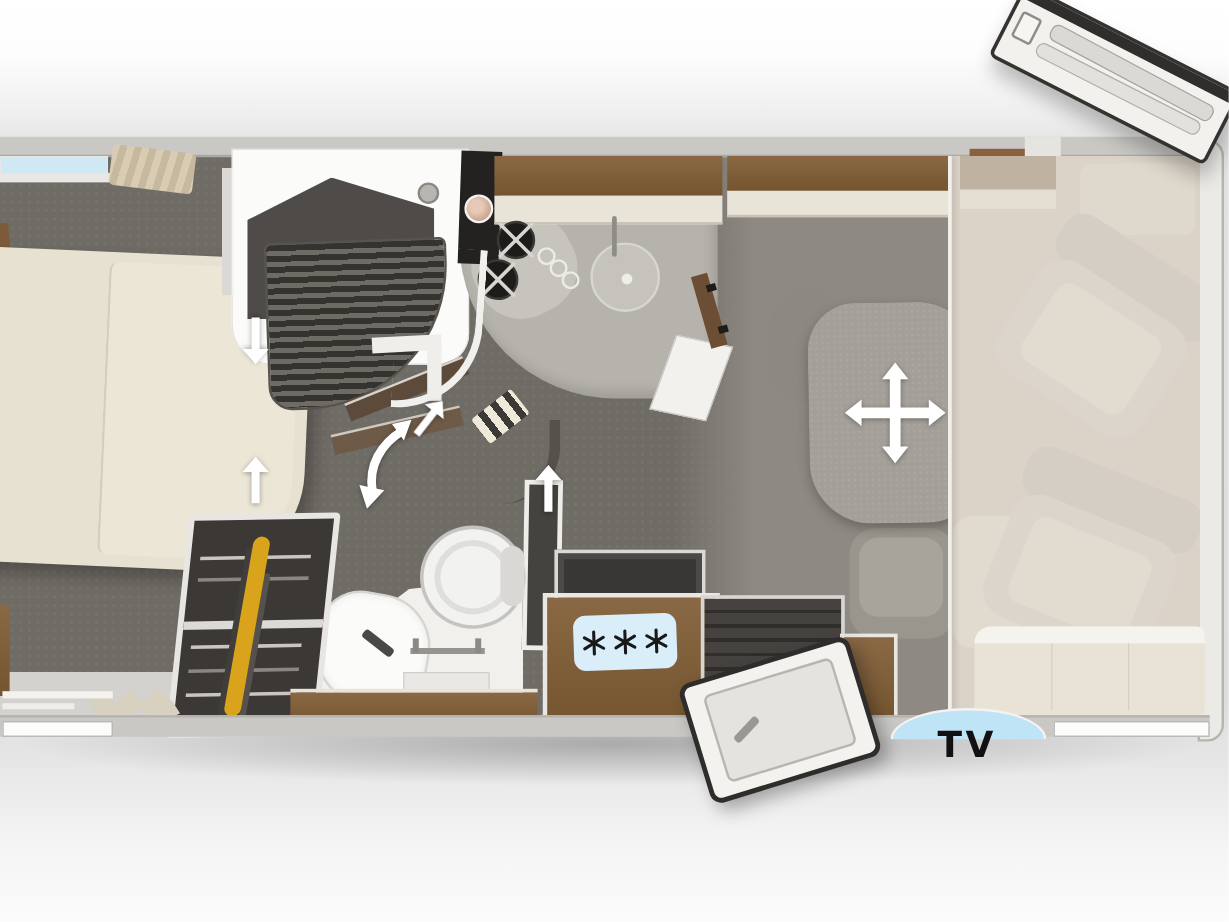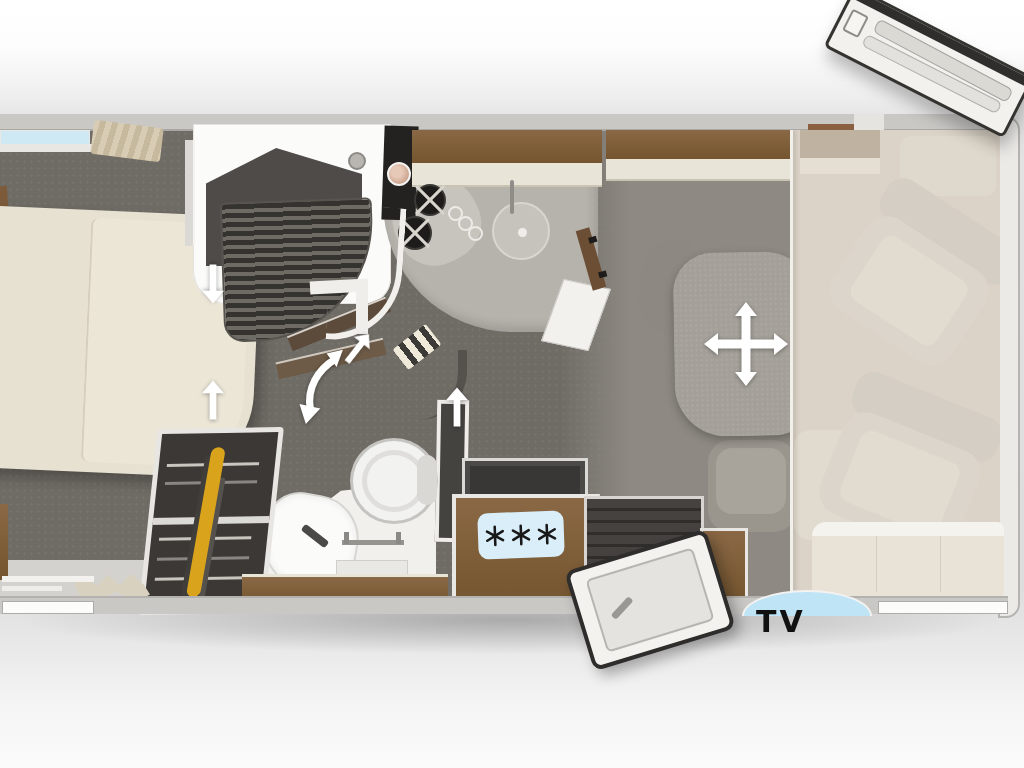--- a/index.html
+++ b/index.html
@@ -138,21 +138,21 @@
     transform:rotate(-17deg);box-shadow:4px 8px 14px rgba(0,0,0,.3);z-index:9}
   #edoor .panel{position:absolute;inset:10px 14px;background:#e5e3df;border:2px solid #b7b5b1;border-radius:6px}
   #edoor .handle{position:absolute;left:28px;top:44px;width:26px;height:7px;background:#9a9894;border-radius:3px;transform:rotate(-30deg)}
 
   
   #tvcab{left:700px;top:528px;width:42px;height:74px;border:3px solid #e9e7e3;z-index:6}
   #tvshelf{left:688px;top:540px;width:14px;height:62px;background:#eceae6;z-index:6}
   #tvwin{left:742px;top:590px;width:126px;height:24px;background:#bfe4f6;border:2px solid #f4f3f1;border-bottom:none;
     border-radius:100% 100% 0 0 / 200% 200% 0 0;z-index:9}
   #tvlabel{left:756px;top:604px;width:100px;height:40px;font-size:30px;font-weight:700;color:#111;
-    letter-spacing:3px;z-index:10}
+    letter-spacing:3px;text-align:center;z-index:10}
 
   
   #seatA{left:640px;top:238px;width:52px;height:96px;background:#8d8881;border-radius:40px 20px 20px 40px;transform:rotate(6deg);z-index:3}
   #seatB{left:708px;top:440px;width:88px;height:92px;background:#9a958d;border-radius:22px;z-index:3}
   #seatB .cush{position:absolute;inset:8px 10px 18px 8px;background:#a8a39b;border-radius:16px}
   #table{left:674px;top:252px;width:144px;height:184px;background:#a4a099;border-radius:40px 54px 46px 52px;
     background-image:radial-gradient(rgba(255,255,255,.07) 1px,transparent 1.4px);background-size:5px 5px;
     transform:rotate(-1deg);box-shadow:0 4px 10px rgba(0,0,0,.25);z-index:4}
 
   

